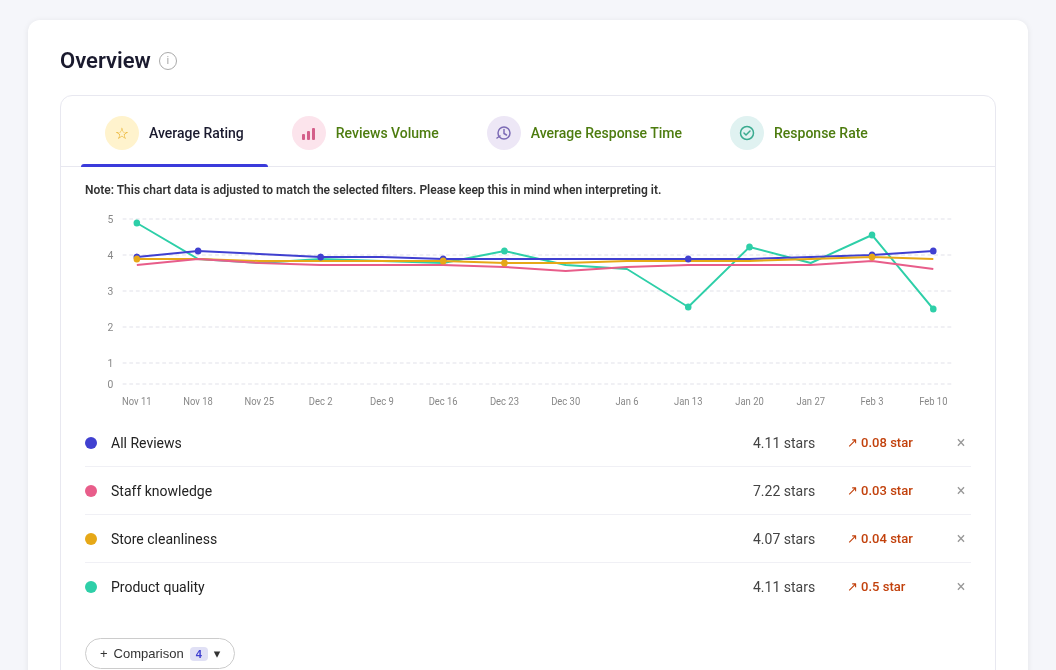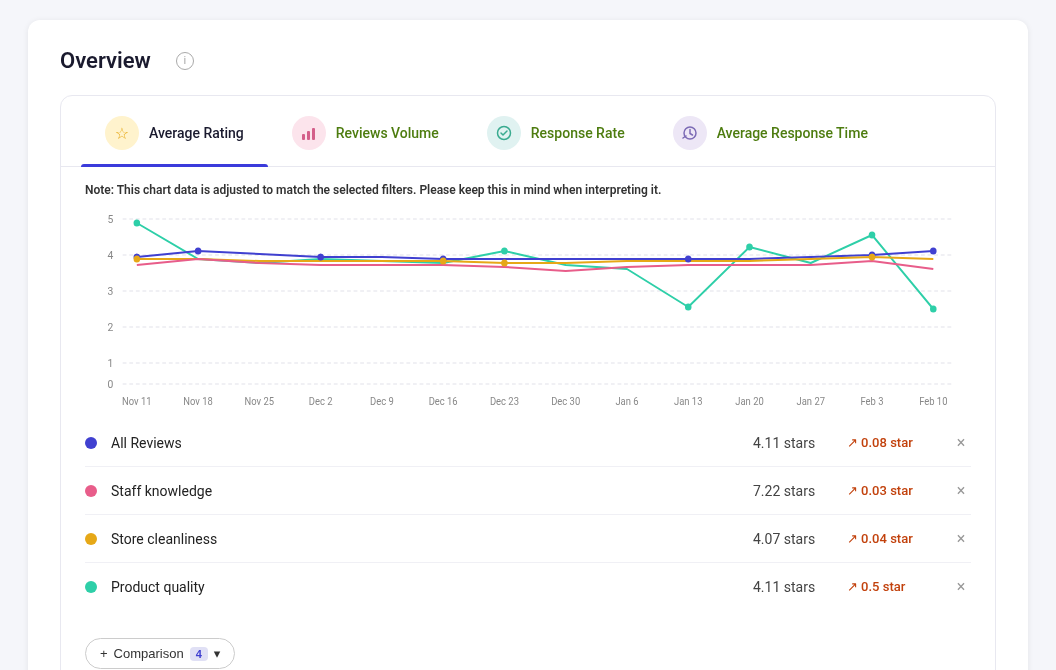--- a/index.html
+++ b/index.html
@@ -15,21 +15,21 @@
     .page-wrapper {
       background: #fff;
       border-radius: 12px;
       padding: 28px 32px;
       width: 1000px;
       box-shadow: 0 1px 6px rgba(0,0,0,0.08);
     }
     .page-title-row {
       display: flex;
       align-items: center;
-      gap: 25px;
+      gap: 8px;
       margin-bottom: 22px;
     }
     .page-title {
       font-size: 22px;
       font-weight: 600;
       color: #1a1a2e;
     }
     .info-icon {
       width: 18px; height: 18px;
       border: 1.5px solid #aaa;
@@ -204,37 +204,37 @@
         <div class="tab-icon pink">
           <svg width="16" height="16" viewBox="0 0 16 16" fill="none">
               <rect x="1" y="9" width="3" height="6" rx="1" fill="#d45f8a"></rect>
               <rect x="6" y="6" width="3" height="9" rx="1" fill="#d45f8a"></rect>
               <rect x="11" y="3" width="3" height="12" rx="1" fill="#d45f8a"></rect>
             </svg>
         </div>
         <span>Reviews Volume</span>
       </div>
       <div class="tab">
-        <div class="tab-icon teal">
-          <svg width="16" height="16" viewBox="0 0 16 16" fill="none">
-              <circle cx="8" cy="8" r="6.5" stroke="#3aab90" stroke-width="1.5" fill="none"></circle>
-              <path d="M5 8l2 2 4-4" stroke="#3aab90" stroke-width="1.5" stroke-linecap="round" stroke-linejoin="round"></path>
-            </svg>
-        </div>
-        <span>Response Rate</span>
-      </div>
-      <div class="tab">
         <div class="tab-icon purple">
           <svg width="16" height="16" viewBox="0 0 16 16" fill="none">
               <circle cx="8" cy="8" r="6" stroke="#7c6bb5" stroke-width="1.5" fill="none"></circle>
               <path d="M8 4.5v4l2.5 1.5" stroke="#7c6bb5" stroke-width="1.5" stroke-linecap="round"></path>
               <path d="M1 13 L4 11" stroke="#7c6bb5" stroke-width="1.5" stroke-linecap="round"></path>
             </svg>
         </div>
         <span>Average Response Time</span>
+      </div>
+      <div class="tab">
+        <div class="tab-icon teal">
+          <svg width="16" height="16" viewBox="0 0 16 16" fill="none">
+              <circle cx="8" cy="8" r="6.5" stroke="#3aab90" stroke-width="1.5" fill="none"></circle>
+              <path d="M5 8l2 2 4-4" stroke="#3aab90" stroke-width="1.5" stroke-linecap="round" stroke-linejoin="round"></path>
+            </svg>
+        </div>
+        <span>Response Rate</span>
       </div>
     </div>
 
     <div class="chart-area">
       <div class="chart-note">
         <span>Note:</span><span> This chart data is adjusted to match the selected filters. Please keep this in mind when interpreting it.</span>
       </div>
       <div class="chart-container">
         <svg class="main-chart" viewBox="0 0 940 200" preserveAspectRatio="none">
 

